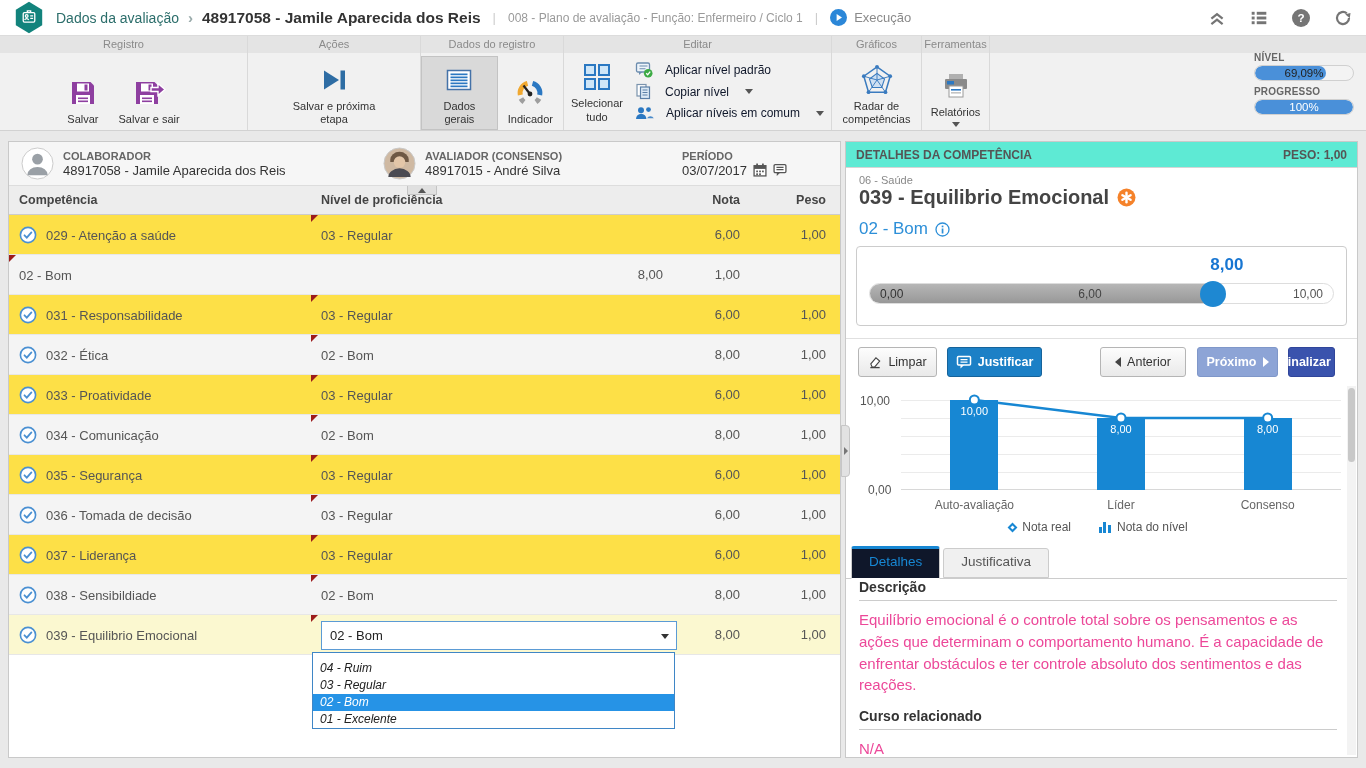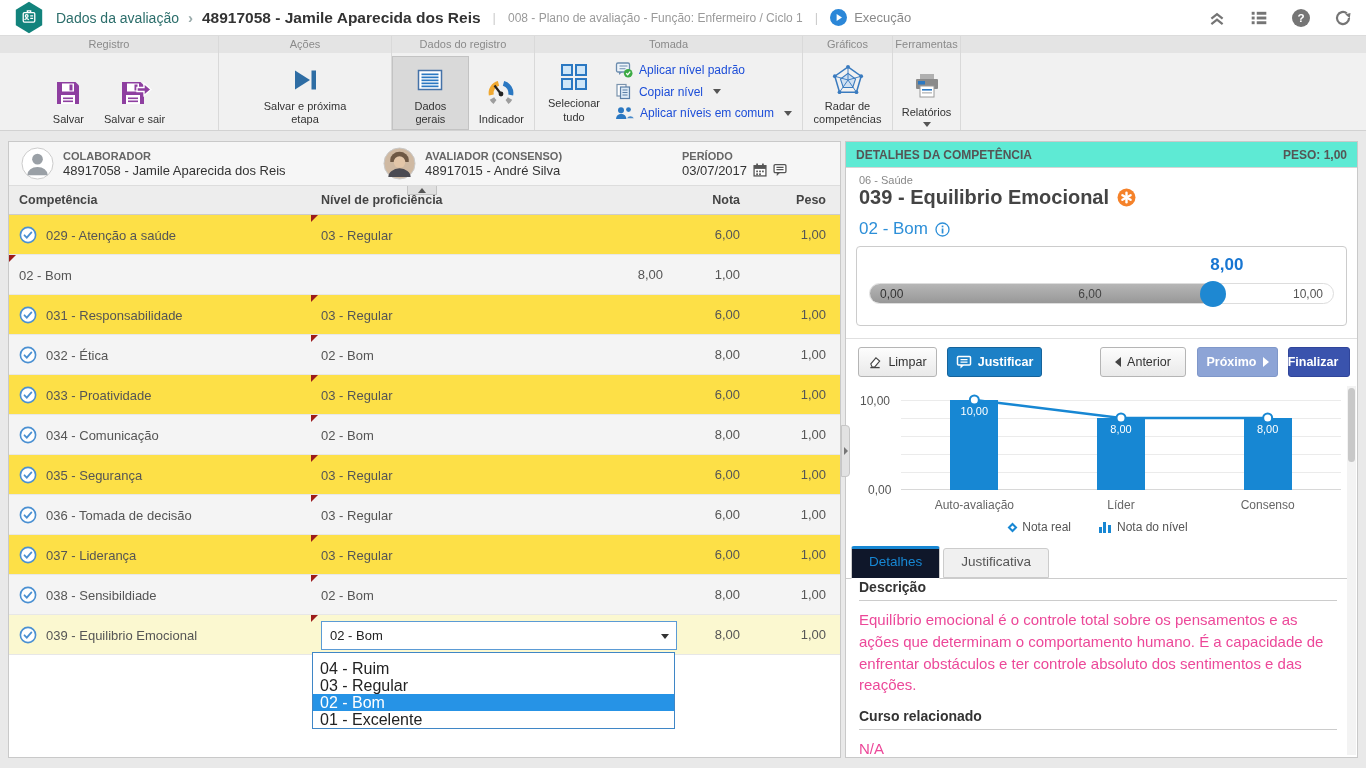--- a/index.html
+++ b/index.html
@@ -27,21 +27,21 @@
   .rgroup { border-right:1px solid #d9d9d9; display:flex; flex-direction:column; }
   .rgroup-label { height:17px; background:#e4e4e4; color:#8a8a8a; font-size:11px; text-align:center;
                   line-height:17px; white-space:nowrap; overflow:hidden; }
   .rgroup-body { flex:1; display:flex; justify-content:center; align-items:flex-end; }
   .rbtn { display:flex; flex-direction:column; align-items:center; padding:7px 9px 2px; cursor:pointer;
           color:#333; font-size:11px; text-align:center; line-height:1.25; border:1px solid transparent; }
   .rbtn .ric { height:32px; display:flex; align-items:center; justify-content:center; margin-bottom:4px; }
   .rbtn.selected { background:#d9d9d9; border-color:#c3c3c3; }
   .editar-body { display:flex; align-items:flex-start; }
   .estack { display:flex; flex-direction:column; justify-content:center; gap:5px; padding:8px 10px 0 2px; }
-  .eitem { display:flex; align-items:center; gap:6px; font-size:12px; color:#1d4ed8; cursor:pointer; white-space:nowrap; }
+  .eitem { display:flex; align-items:center; gap:12px; font-size:12px; color:#0f172a; cursor:pointer; white-space:nowrap; }
   .caret { width:0; height:0; border-left:4px solid transparent; border-right:4px solid transparent;
            border-top:5px solid #555; display:inline-block; margin-left:4px; }
   .rfill { flex:1; border-right:none; }
   .meters { position:absolute; right:12px; top:52px; width:100px; }
   .meter-label { font-size:10px; font-weight:bold; color:#666; margin-bottom:2px; letter-spacing:.2px; }
   .meter { position:relative; width:100px; height:16px; border:1px solid #d0d0d0; border-radius:9px;
            background:#f3f3f3; overflow:hidden; margin-bottom:5px; }
   .meter-fill { position:absolute; left:0; top:0; bottom:0; background:#4a90d9; border-radius:9px; }
   .meter-text { position:absolute; inset:0; text-align:center; font-size:11.5px; line-height:15px; color:#222; }
   .meter-text.white { color:#fff; }
@@ -85,21 +85,21 @@
   .level-cell { position:relative; padding-left:10px; display:flex; align-items:center; }
   .level-cell::before { content:''; position:absolute; left:0; top:0; border-top:7px solid #9c1c1c;
                         border-right:7px solid transparent; }
   .nota-cell, .peso-cell { text-align:right; padding-right:14px; line-height:40px; }
   .select-box { position:relative; width:360px; height:29px; background:#fff; border:1px solid #5b9bd5;
                 font-size:13px; color:#222; line-height:27px; padding:0 22px 0 8px; cursor:pointer; }
   .select-box .arrow { position:absolute; right:7px; top:12px; border-left:4px solid transparent;
                 border-right:4px solid transparent; border-top:5px solid #333; }
   .dropdown-list { position:absolute; left:303px; top:510px; width:363px; background:#fff;
                    border:1px solid #3f86c6; padding-top:7px; z-index:10; }
-  .dd-opt { height:17px; line-height:17px; font-size:16px; color:#222; padding-left:7px; cursor:pointer; }
+  .dd-opt { height:17px; line-height:17px; font-size:12px; color:#222; padding-left:7px; cursor:pointer;font-style:italic; }
   .dd-opt.on { background:#2693e6; color:#fff; }
 
   
   .dc-header { height:26px; background:#5eead4; border-bottom:1px solid #d5d5d5; display:flex;
                justify-content:space-between; align-items:center; padding:0 10px; font-size:12px;
                font-weight:bold; color:#555; }
   .dc-category { position:absolute; left:13px; top:32px; font-size:11px; color:#888; }
   .dc-title { position:absolute; left:13px; top:44px; font-size:20px; font-weight:bold; color:#444;
               display:flex; align-items:center; gap:8px; }
   .dc-level { position:absolute; left:13px; top:77px; font-size:17px; color:#2d8fd8; display:flex;
@@ -206,21 +206,21 @@
         <text x="8.5" y="12.5" text-anchor="middle" font-size="11" font-weight="bold" fill="#fff">?</text>
       </svg>
       <svg class="tb-icon" viewBox="0 0 17 17">
         <path d="M14.2 8.5 a5.7 5.7 0 1 1 -2.1-4.4" stroke="#757575" stroke-width="2.1" fill="none"></path>
         <path d="M10.6 4.9 l5 -1.2 -0.7 5 z" fill="#757575"></path>
       </svg>
     </span>
   </header>
 
   <nav class="ribbon">
-    <div class="rgroup" style="width:219px">
+    <div class="rgroup" style="width:248px">
       <div class="rgroup-label">Registro</div>
       <div class="rgroup-body">
         <div class="rbtn">
           <span class="ric">
             <svg width="30" height="30" viewBox="0 0 30 30">
                 <path d="M4 4 h18.5 l3.5 3.5 V26 H4 Z" fill="#8e3fa0"></path>
                 <rect x="9" y="5.5" width="12" height="8" fill="#fff"></rect>
                 <rect x="16.5" y="6.5" width="3" height="6" fill="#8e3fa0"></rect>
                 <rect x="8" y="17" width="14" height="9" fill="#fff"></rect>
                 <rect x="10" y="19.5" width="10" height="1.6" fill="#8e3fa0"></rect>
@@ -289,21 +289,21 @@
                 <line x1="15" y1="16" x2="8.5" y2="7.5" stroke="#222" stroke-width="2.2"></line>
                 <circle cx="15" cy="16" r="2.4" fill="#222"></circle>
               </svg>
           </span>
           <span>Indicador</span>
         </div>
       </div>
     </div>
 
     <div class="rgroup" style="width:268px">
-      <div class="rgroup-label">Tomada</div>
+      <div class="rgroup-label">Editar</div>
       <div class="rgroup-body editar-body">
         <div class="rbtn">
           <span class="ric">
             <svg width="30" height="30" viewBox="0 0 30 30">
                 <g fill="#cfe6f8" stroke="#2b78c2" stroke-width="2">
                   <rect x="3" y="3" width="10" height="10"></rect>
                   <rect x="17" y="3" width="10" height="10"></rect>
                   <rect x="3" y="17" width="10" height="10"></rect>
                   <rect x="17" y="17" width="10" height="10"></rect>
                 </g>
@@ -395,20 +395,32 @@
         </div>
       </div>
     </div>
 
     <div class="rgroup rfill">
       <div class="rgroup-label"></div>
       <div class="rgroup-body"></div>
     </div>
   </nav>
 
+  <div class="meters">
+    <div class="meter-label">NÍVEL</div>
+    <div class="meter">
+      <div class="meter-fill" style="width: 72%;"></div>
+      <div class="meter-text">69,09%</div>
+    </div>
+    <div class="meter-label">PROGRESSO</div>
+    <div class="meter">
+      <div class="meter-fill" style="width: 100%;"></div>
+      <div class="meter-text white">100%</div>
+    </div>
+  </div>
 
   <section class="left-panel">
     <div class="info-bar">
       <div class="info-block colab">
         <svg class="avatar" viewBox="0 0 34 34">
           <circle cx="17" cy="17" r="16" fill="#fff" stroke="#c9c9c9"></circle>
           <circle cx="17" cy="12.5" r="5.5" fill="#9aa0a6"></circle>
           <path d="M6.5 29 a10.5 8.5 0 0 1 21 0 z" fill="#9aa0a6"></path>
         </svg>
         <div>
@@ -661,21 +673,21 @@
       <span>Justificar</span>
     </div>
     <div class="btn" style="left:254px;width:86px">
       <span class="chev left"></span>
       <span>Anterior</span>
     </div>
     <div class="btn peri" style="left:351px;width:81px">
       <span>Próximo</span>
       <span class="chev right"></span>
     </div>
-    <div class="btn indigo" style="left:442px;width:62px;gap:12px">
+    <div class="btn indigo" style="left:442px;width:47px;gap:12px">
       <span>Finalizar</span>
       <svg width="13" height="13" viewBox="0 0 14 14">
         <path d="M2 7.5 l4 4 6-8.5" stroke="#fff" stroke-width="2.4" fill="none"></path>
       </svg>
     </div>
 
     <div class="chart-area">
       <span class="ytick" style="left:14px;top:8px">10,00</span>
       <span class="ytick" style="left:22px;top:97px">0,00</span>
       <div class="chart-plot">

